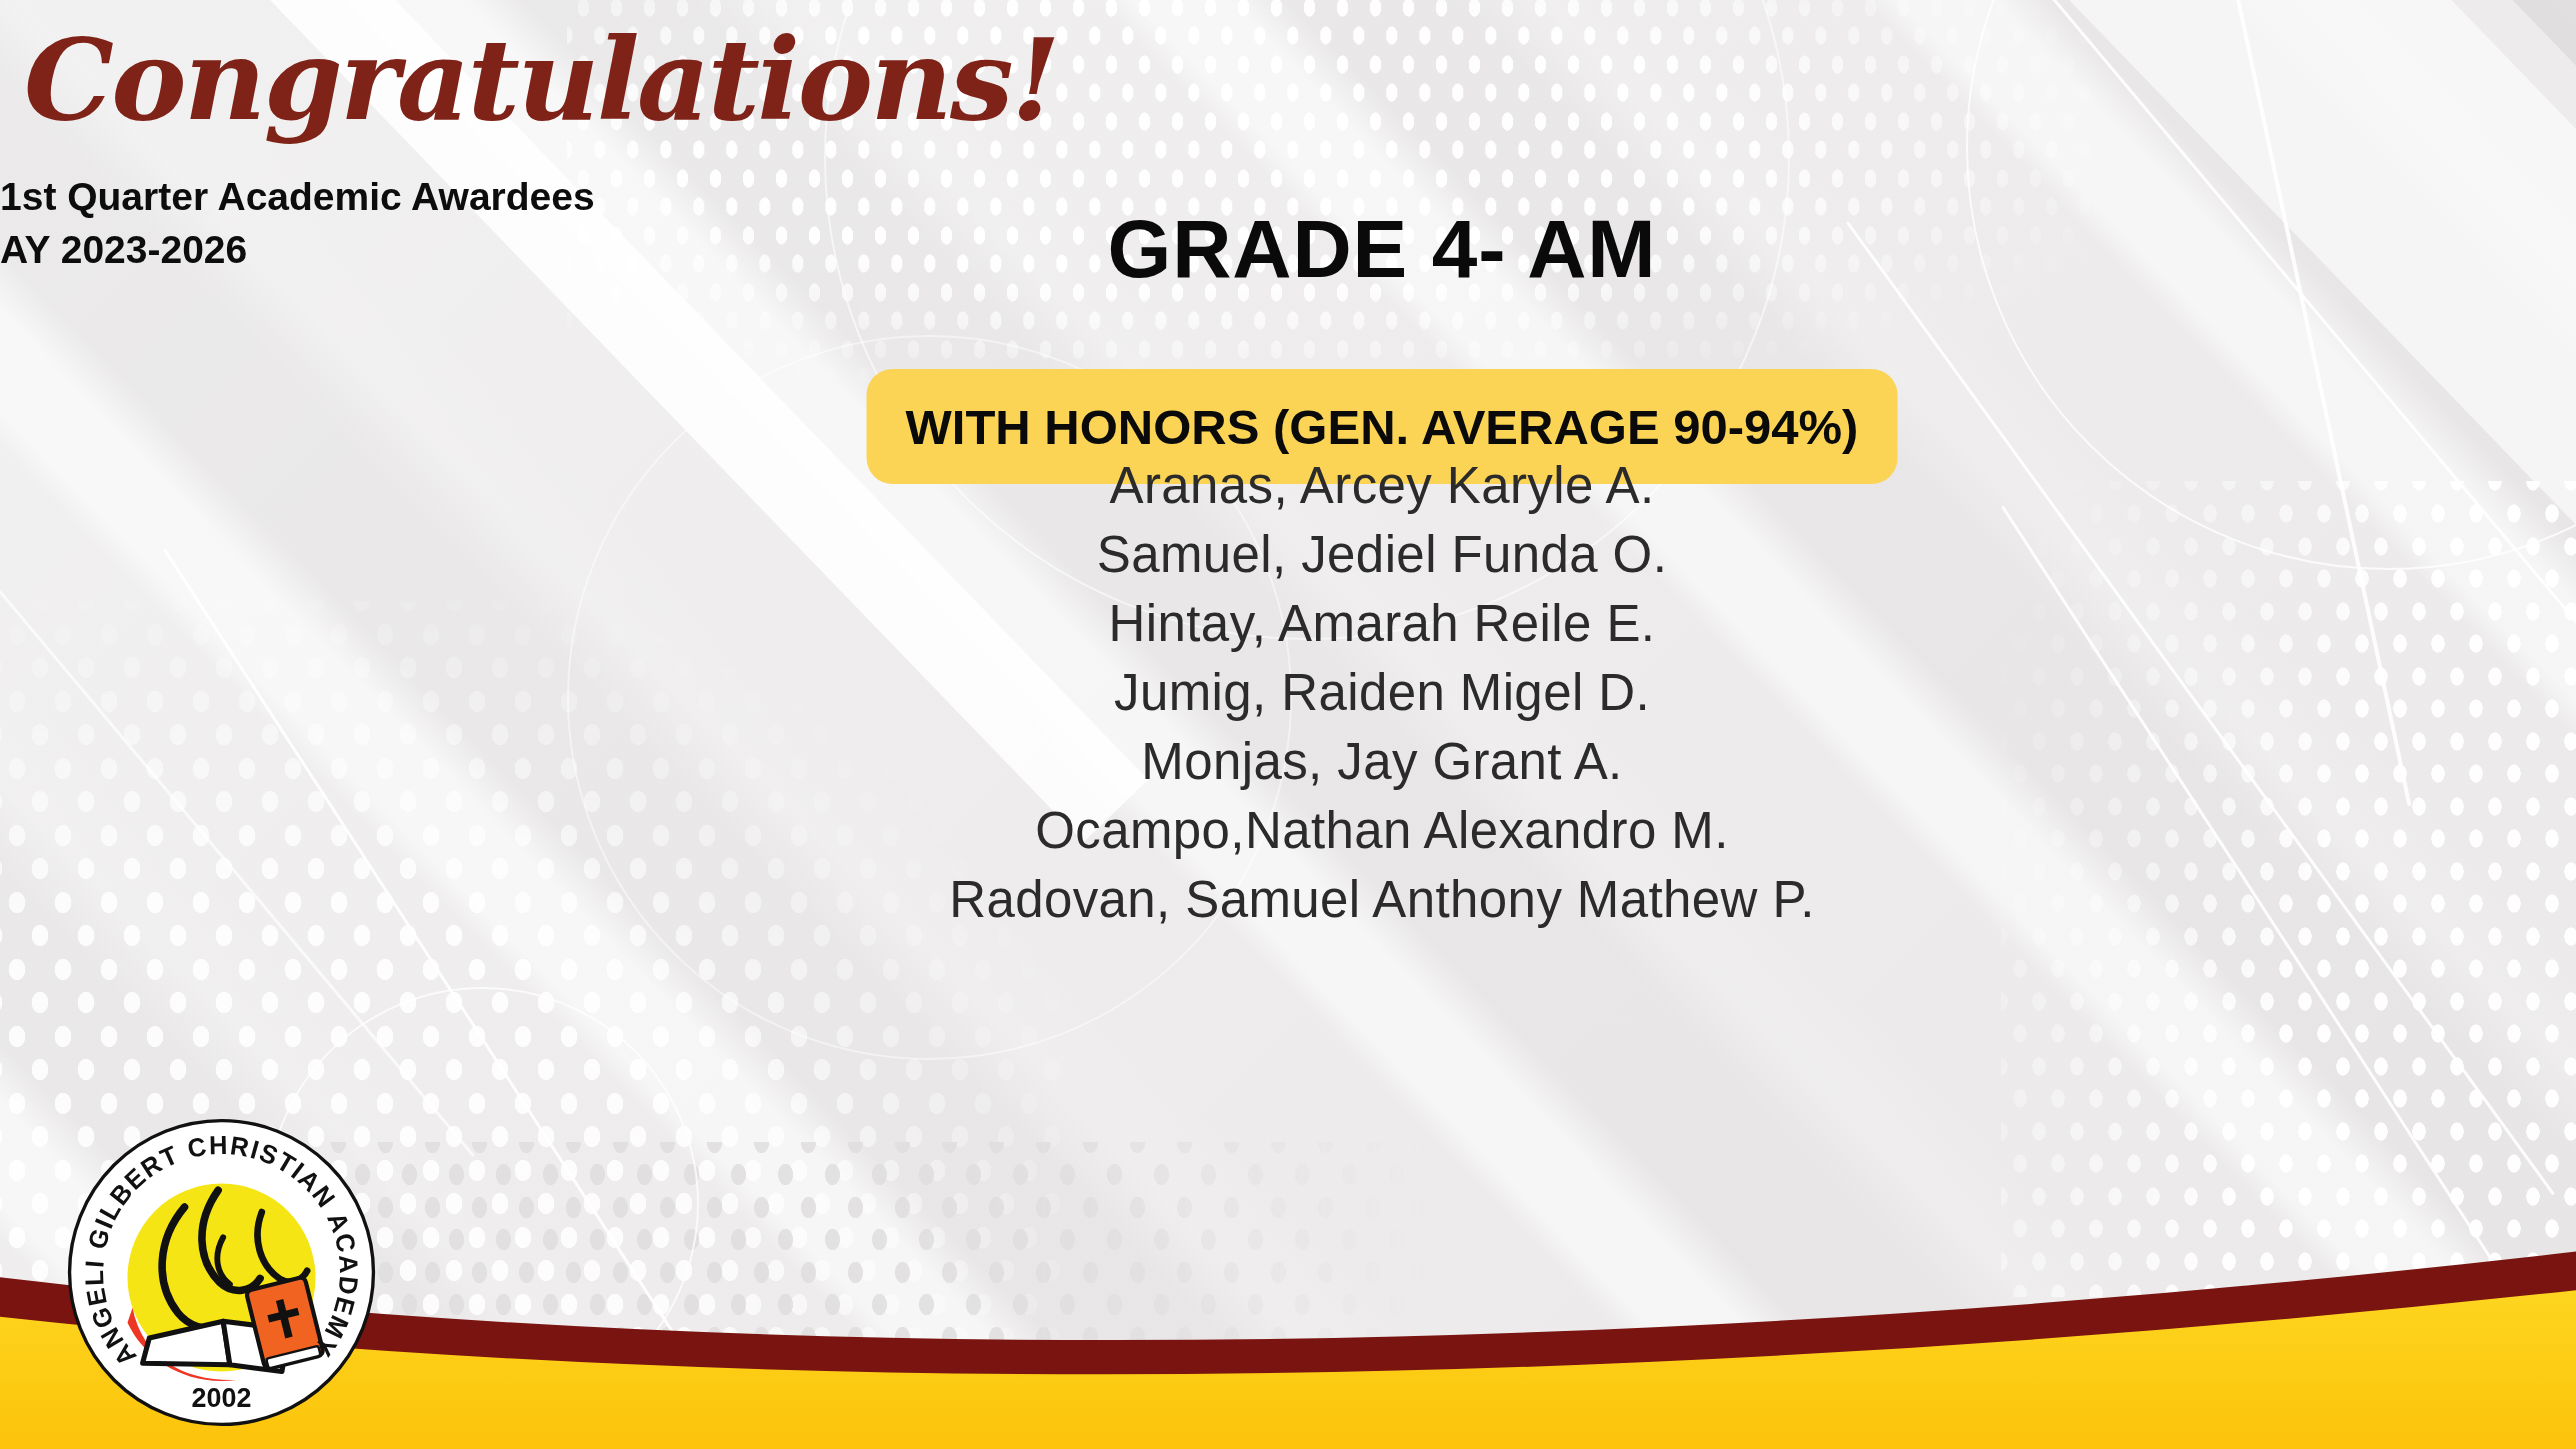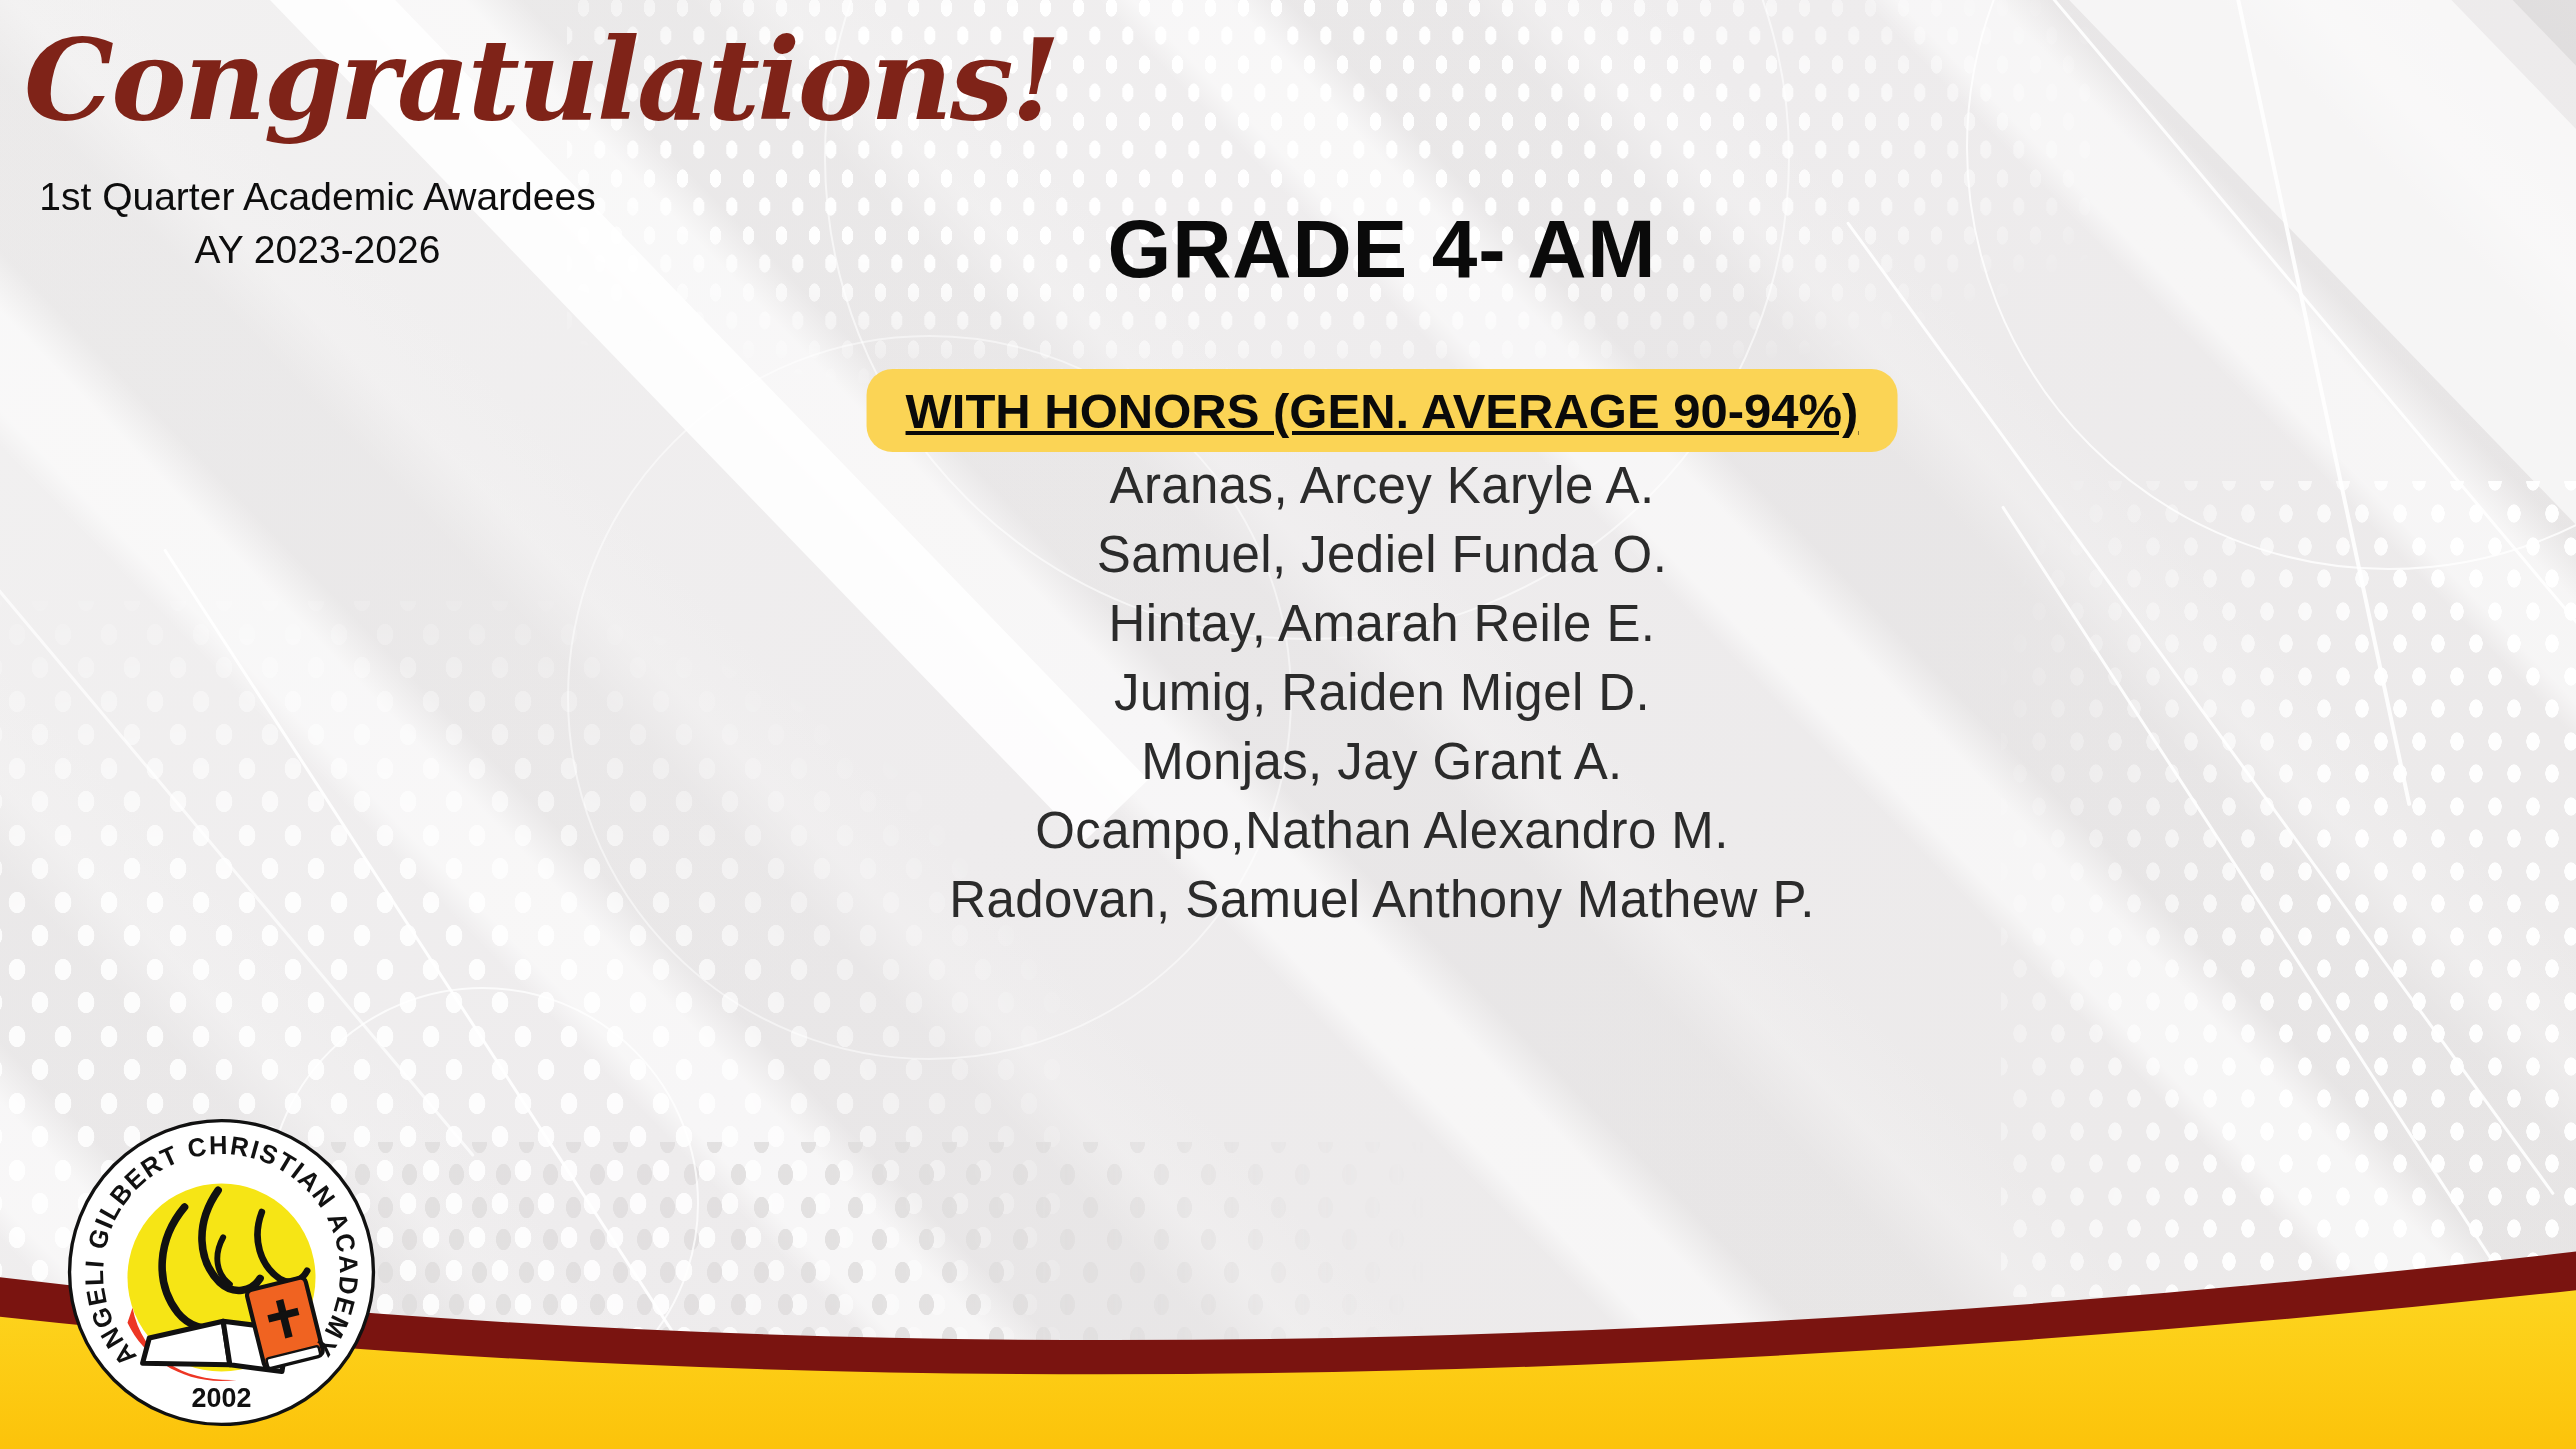--- a/index.html
+++ b/index.html
@@ -77,33 +77,33 @@
   
   .wave-svg{left:0;top:0;width:2576px;height:1449px;z-index:4;}
   .wave-maroon{fill:var(--wave-maroon,#7a1410);}
   
   .congrats{
     left:24px;top:13px;z-index:6;
     font-family:"DejaVu Serif", serif;font-style:italic;font-weight:700;
     font-size:113px;letter-spacing:-2.6px;color:var(--maroon,#7f2318);
   }
   .subtitle{
-    left:0;top:170px;width:635px;z-index:6;text-align:center;
-    font-weight:400;font-size:39px;line-height:53px;color:#0d0d0d;
+    left:0;top:170px;width:635px;z-index:6;text-align:left;
+    font-weight:700;font-size:39px;line-height:53px;color:#0d0d0d;
   }
   .main-col{left:884px;top:0;width:996px;height:1116px;z-index:6;text-align:center;}
   .grade-title{
     position:absolute;left:0;top:202px;width:100%;
     font-weight:800;font-size:82px;letter-spacing:0.9px;color:#0a0a0a;
   }
   .badge{
     position:absolute;left:50%;top:369px;transform:translateX(-50%);
     background:var(--badge-yellow,#fbd455);border-radius:26px;
-    padding:0 39px;height:83px;line-height:85px;white-space:nowrap;
-    font-weight:700;font-size:49px;color:#0a0a0a;text-decoration:underline;
+    padding:16px 39px;height:83px;line-height:85px;white-space:nowrap;
+    font-weight:700;font-size:49px;color:#0a0a0a;
   }
   .names{position:absolute;left:0;top:451px;width:100%;}
   .name{font-weight:300;font-size:51px;line-height:69px;color:#2b2b2b;letter-spacing:0.4px;}
   .logo-wrap{left:62px;top:1113px;width:319px;height:319px;z-index:5;}
 </style>
 </head>
 <body style="--maroon: #7f2318; --wave-maroon: #7a1410; --badge-yellow: #fbd455;">
 
 <div class="layer stripes"></div>
 <div class="layer band band1"></div>

